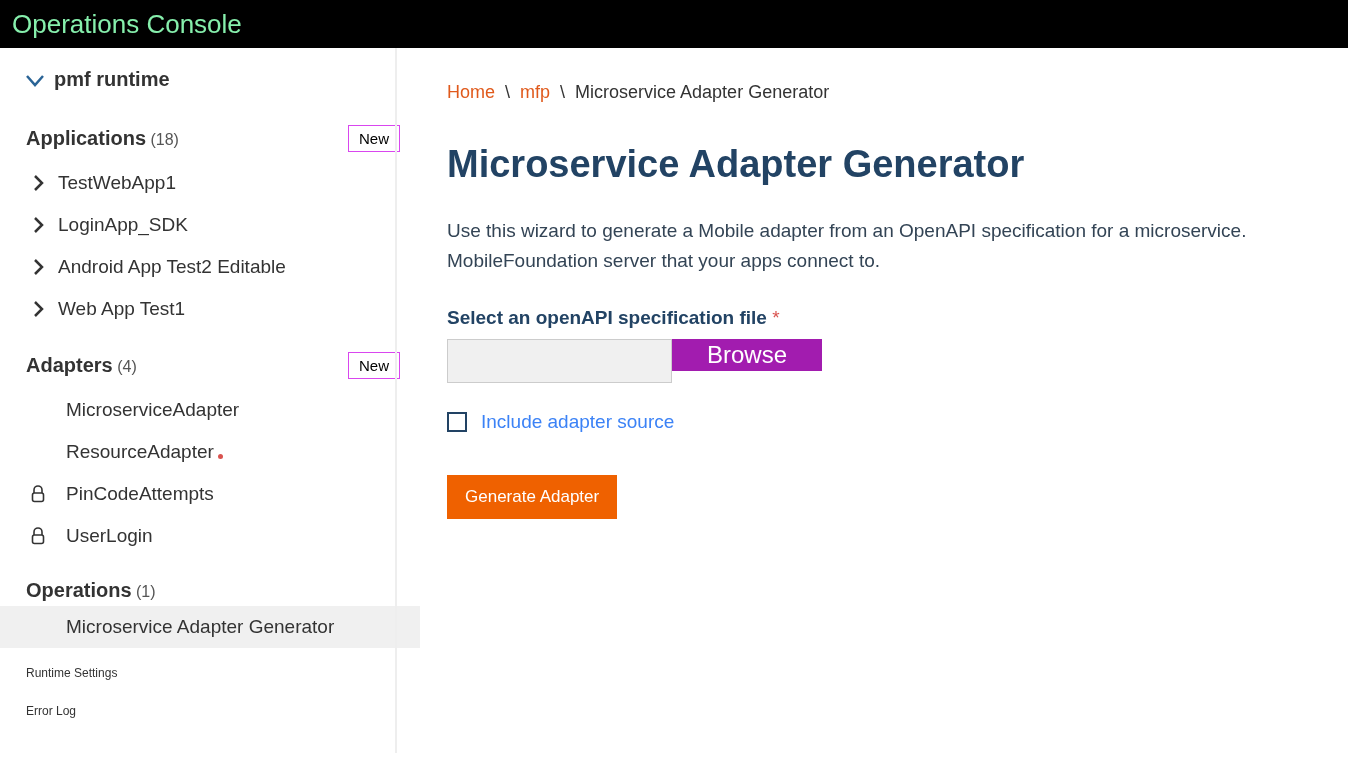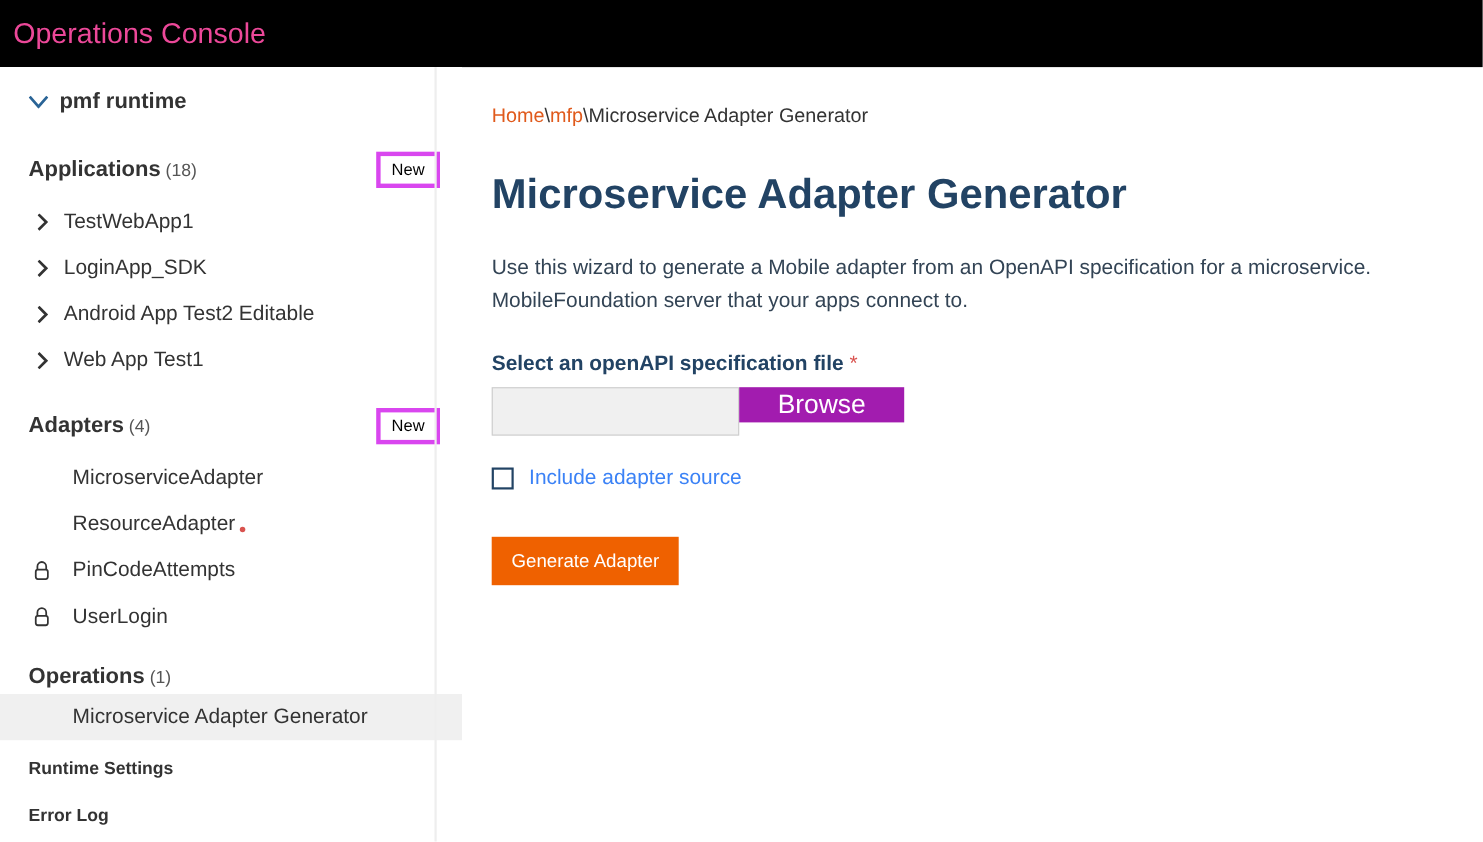--- a/index.html
+++ b/index.html
@@ -1,20 +1,20 @@
 <!DOCTYPE html>
 <html><head>
 <meta charset="utf-8">
 <style>
   * { box-sizing: border-box; margin: 0; padding: 0; }
   html, body { height: 100%; }
   body { font-family: "Helvetica Neue", Helvetica, Arial, sans-serif; color: #333; overflow: hidden; }
 
   .topbar {
-    background: #000; color: #ec4899; height: 61px;
+    background: #000; color: #86efac; height: 48px;
     display: flex; align-items: center; padding: 0 12px;
   }
   .topbar-title { font-size: 26px; font-weight: 400; }
 
   .layout { display: flex; height: calc(100% - 60px); }
 
   .sidebar-wrap { width: 397px; position: relative; height: 100%; }
   .sidebar {
     width: 420px; height: 100%; background: #fff;
     overflow-y: scroll; padding: 12px 0 24px 26px;
@@ -36,38 +36,38 @@
   }
 
   .section { padding: 6px 0 6px 0; }
   .section-head {
     display: flex; align-items: center; justify-content: space-between;
     padding: 10px 20px 10px 0;
   }
   .section-title { font-size: 20px; font-weight: 700; color: #333; }
   .section-count { font-weight: 400; color: #555; }
   .new-btn {
-    border: 4px solid #d946ef; background: #fff; padding: 4px 10px; font-size: 15px; cursor: pointer;
+    border: 1px solid #d946ef; background: #fff; padding: 4px 10px; font-size: 15px; cursor: pointer;
   }
 
   .nav-item {
     display: flex; align-items: center; gap: 12px;
     padding: 10px 20px 10px 6px; font-size: 19px; color: #333; cursor: pointer;
     position: relative;
   }
   .nav-item.selected { background: #f0f0f0; margin-left: -26px; padding-left: 32px; }
   .nav-item .chev { width: 14px; display: inline-flex; justify-content: center; }
   .nav-item .indent { width: 22px; display: inline-block; }
   .reddot::after { content: ""; position: absolute; width: 5px; height: 5px; background: #d9534f; border-radius: 50%; margin-left: 4px; bottom: 14px; }
 
-  .sect-link { font-size: 16px; font-weight: 700; padding: 12px 0; cursor: pointer; }
+  .sect-link { font-size: 12px; font-weight: 400; padding: 12px 0; cursor: pointer; }
 
   .main { flex: 1; padding: 34px 0 0 50px; overflow: auto; }
 
-  .breadcrumb { font-size: 18px; color: #333; display: flex; margin-bottom: 40px; }
+  .breadcrumb { font-size: 18px; color: #333; display: flex; gap: 10px; margin-bottom: 40px; }
   .breadcrumb a { color: #e05a1c; text-decoration: none; }
   .breadcrumb .slash { color: #333; }
 
   .page-title { font-size: 38px; font-weight: 700; color: #224364; margin-bottom: 30px; }
   .page-desc { font-size: 19px; color: #334455; line-height: 1.6; max-width: 860px; margin-bottom: 30px; }
 
   .form-label { font-size: 19px; font-weight: 700; color: #224364; margin-bottom: 10px; }
   .form-label .req { color: #d9534f; font-weight: 400; }
 
   .file-row { display: flex; margin-bottom: 28px; }

